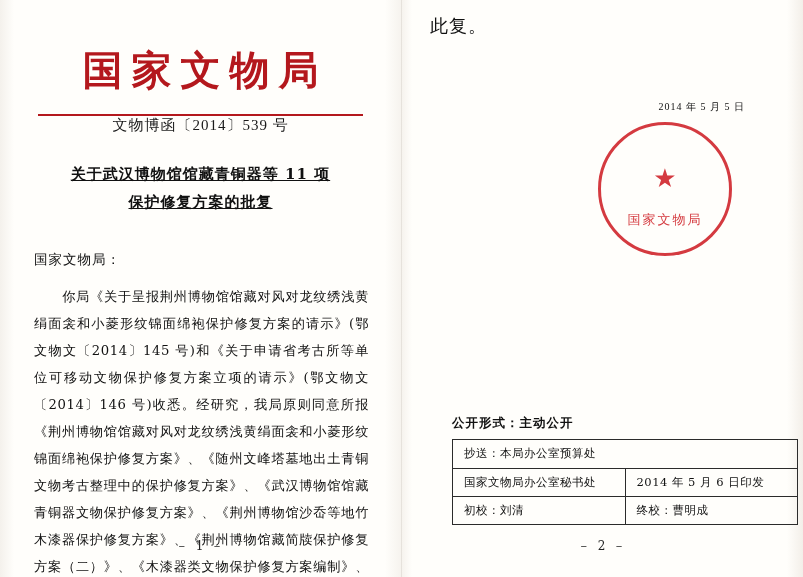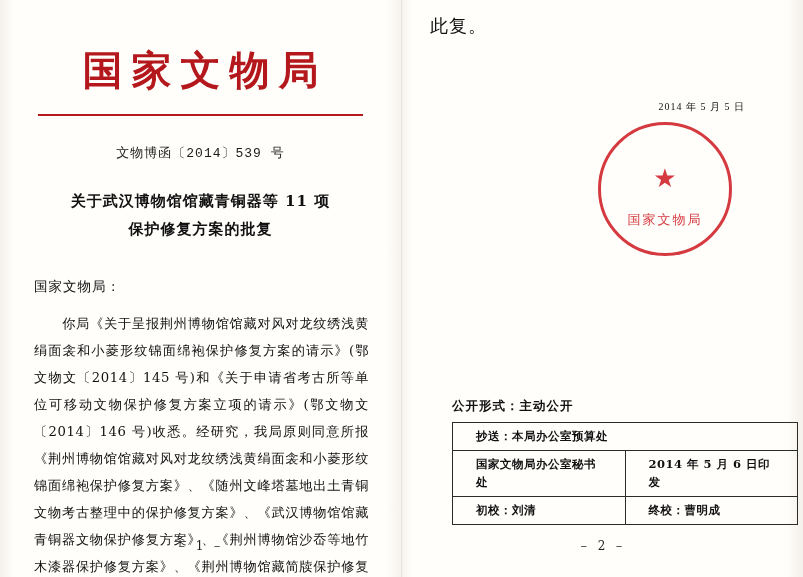--- a/index.html
+++ b/index.html
@@ -51,36 +51,36 @@
     letter-spacing: 9px;
     text-indent: 9px;
     line-height: 1.1;
   }
   .masthead-rule {
     margin: 22px 38px 0 38px;
     height: 2px;
     background: #b4181d;
   }
   .doc-number {
-    margin-top: 28px;
-    text-align: center;
-    font-family: Liberation Mono, monospace;
-    font-size: 13px;
+    text-align: center;
+    font-family: Liberation Serif, serif;
+    font-size: 15px;
     color: #1a1a1a;
     letter-spacing: 1px;
   }
   .doc-title {
     margin: 26px 52px 0 52px;
     text-align: center;
     font-family: "DejaVu Serif", serif;
     font-weight: bold;
     font-size: 15px;
     line-height: 1.85;
     color: #111;
     letter-spacing: 1px;
+    text-decoration: underline;
   }
   .addressee {
     margin: 34px 0 0 34px;
     font-family: "DejaVu Serif", serif;
     font-size: 13.5px;
     color: #111;
     letter-spacing: 1px;
   }
   .body-text {
     margin: 14px 32px 0 34px;
@@ -179,24 +179,23 @@
     margin-bottom: 7px;
   }
   .dist-table {
     width: 100%;
     border-collapse: collapse;
     font-size: 11.5px;
     letter-spacing: 0.5px;
   }
   .dist-table td {
     border: 1px solid #2b2b2b;
-    padding: 5px 23px;
+    padding: 5px 11px;
     line-height: 1.5;
     vertical-align: middle;
-    font-weight: bold;
   }
   .dist-table td.half {
     width: 50%;
   }
   .dist-table tr.single td {
     border-left: 1px solid #2b2b2b;
     border-right: 1px solid #2b2b2b;
   }
 </style>
 </head>

